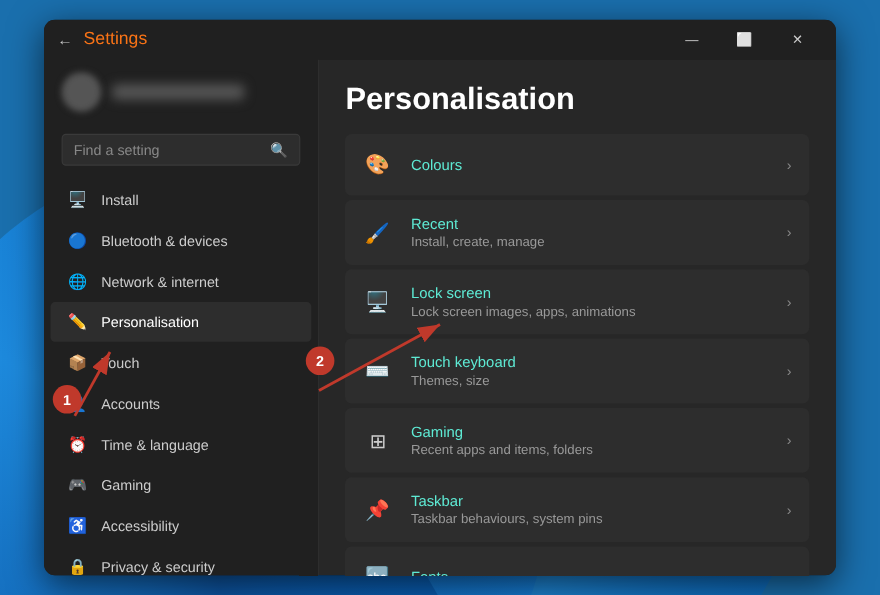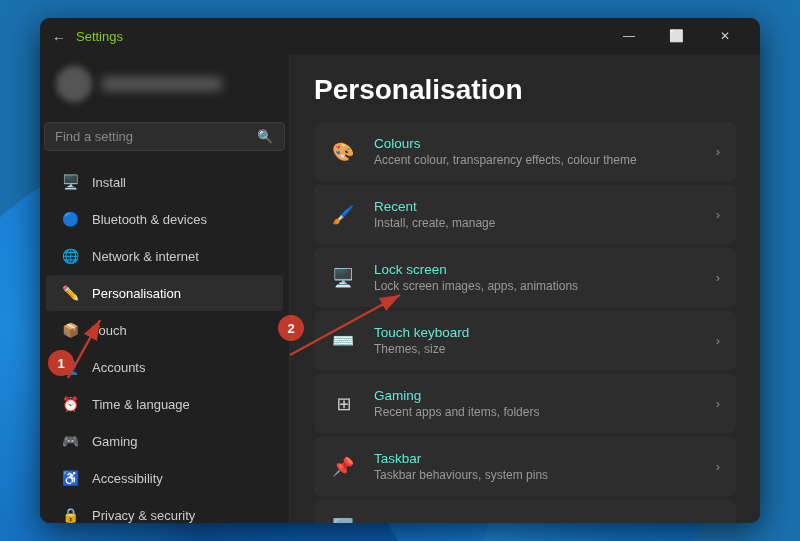--- a/index.html
+++ b/index.html
@@ -69,22 +69,22 @@
     }
     .title-bar-back {
       color: #cccccc;
       font-size: 14px;
       cursor: pointer;
       margin-right: 10px;
       display: flex;
       align-items: center;
     }
     .title-bar-title {
-      color: #84cc16;
-      font-size: 13px;
+      color: #f97316;
+      font-size: 16px;
       flex: 1;
     }
     .title-bar-controls {
       display: flex;
       gap: 2px;
     }
     .title-btn {
       width: 46px;
       height: 32px;
       display: flex;
@@ -134,21 +134,21 @@
       font-size: 13px;
       filter: blur(5px);
       background: #555;
       border-radius: 4px;
       height: 14px;
       width: 120px;
     }
 
     
     .search-container {
-      padding: 8px 4px;
+      padding: 8px 16px;
       flex-shrink: 0;
     }
     .search-box {
       display: flex;
       align-items: center;
       background: #2d2d2d;
       border: 1px solid #3a3a3a;
       border-radius: 4px;
       padding: 6px 10px;
       gap: 8px;
@@ -384,21 +384,20 @@
 
     <div class="right-panel">
       <div class="page-title">Personalisation</div>
 
       <div class="settings-list">
 
         <div class="settings-item">
           <div class="settings-item-icon">🎨</div>
           <div class="settings-item-text">
             <div class="settings-item-title">Colours</div>
-            <div class="settings-item-subtitle">Accent colour, transparency effects, colour theme</div>
           </div>
           <div class="settings-item-chevron">›</div>
         </div>
 
         <div class="settings-item">
           <div class="settings-item-icon">🖌️</div>
           <div class="settings-item-text">
             <div class="settings-item-title">Recent</div>
             <div class="settings-item-subtitle">Install, create, manage</div>
           </div>

